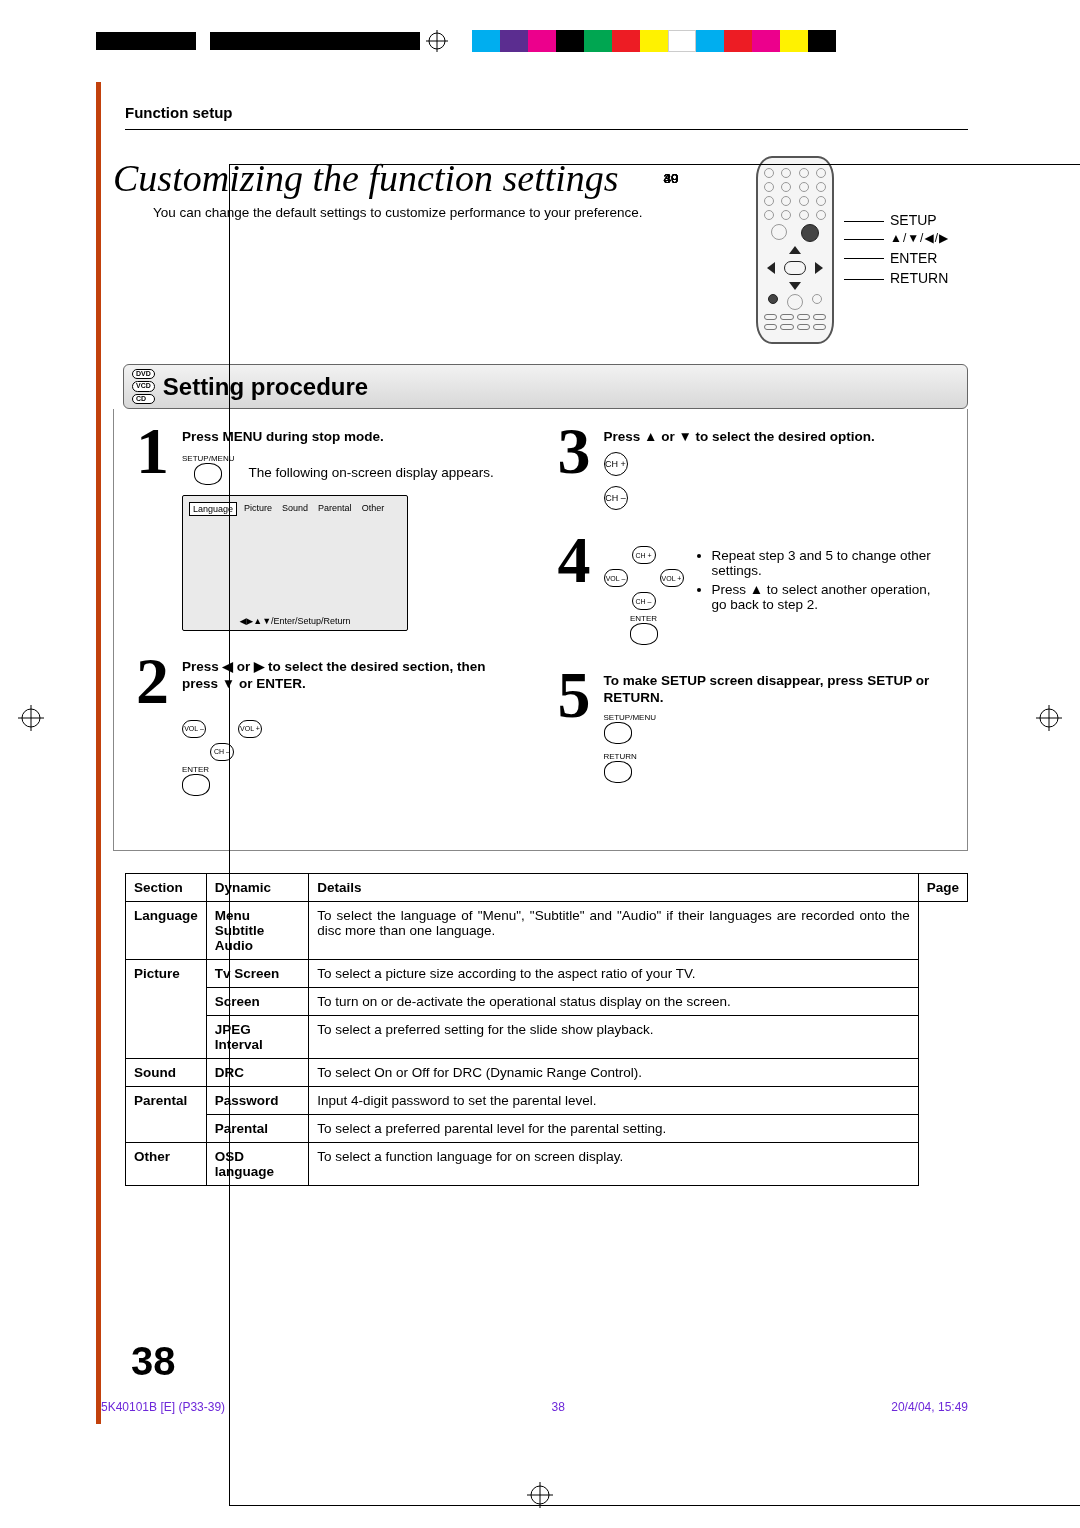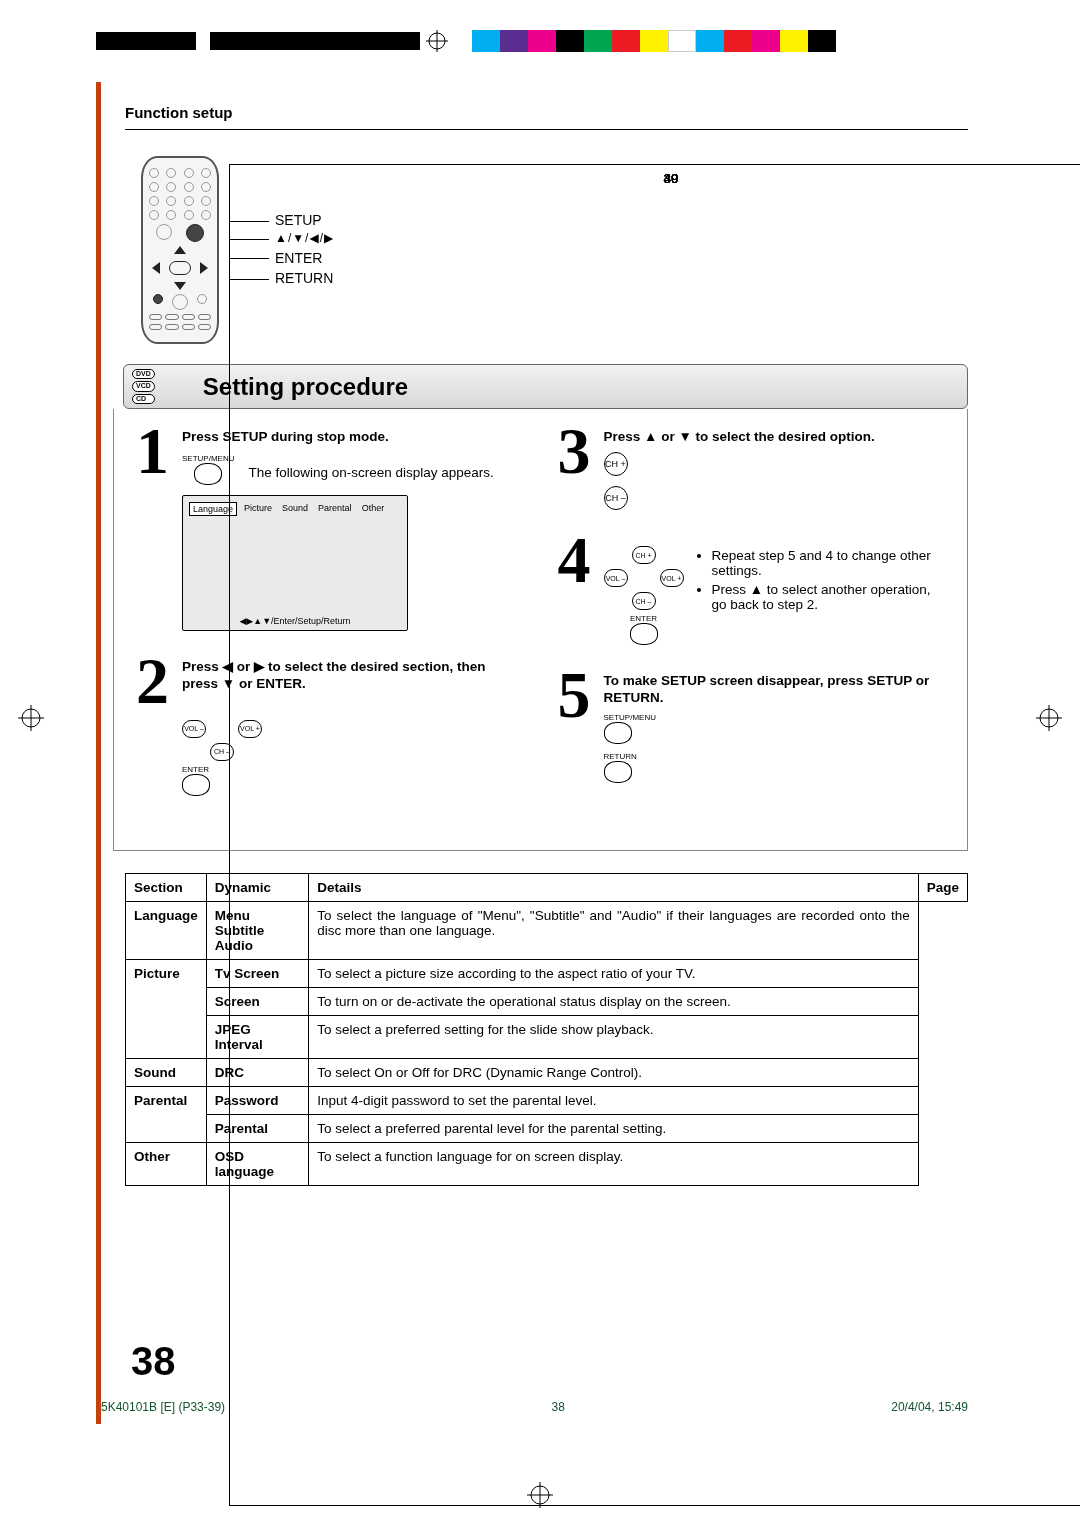--- a/index.html
+++ b/index.html
@@ -83,21 +83,20 @@
     vertical-align:middle; margin-right:6px;
   }
   .remote-callouts .arrows { font-size:12px; letter-spacing:1px; }
   
   .proc-bar {
     margin: 20px 12px 0 22px;
     display:flex; align-items:center;
     border:1px solid #666; border-radius: 6px;
     background: linear-gradient(#f2f2f2,#d8d8d8);
     padding: 4px 8px;
-    gap: 40px;
   }
   .disc-badges {
     display:flex; flex-direction:column; gap:2px; margin-right:8px;
   }
   .disc-badges span {
     font-size:7px; font-weight:bold; border:1px solid #000; padding:0 3px;
     border-radius:8px; background:#fff; line-height:1.2;
   }
   .proc-bar h2 { margin:0; font-size:24px; font-weight:bold; }
   
@@ -154,21 +153,21 @@
   table.settings td.details { font-weight: normal; text-align: justify; }
   table.settings td.page { text-align:center; font-weight:normal;margin-left:32px; }
   
   .page-no {
     position:absolute; left:30px; bottom:40px;
     font-size:40px; font-weight:bold;
   }
   .footer {
     position:absolute; bottom:10px; left:0; right:0;
     display:flex; justify-content:space-between;
-    font-size:12px; color:#14532d;
+    font-size:12px; color:#6d28d9;
     padding: 0 12px 0 0;
   }
 </style>
 </head>
 <body>
 
 <div class="reg-row top bars">
   <div style="flex:0 0 96px"></div>
   <div class="blackbar" style="width:100px"></div>
   <div style="flex:0 0 14px"></div>
@@ -219,20 +218,24 @@
       <line x1="0" y1="13" x2="26" y2="13" stroke="#000"></line>
     </svg>
 </span>
 
 <div class="page">
 
   <div class="section-label">Function setup</div>
   <div class="hr-thin"></div>
 
   <div class="title-row">
+    <div class="title-txt">
+      <h1>Customizing the function settings</h1>
+      <div class="sub">You can change the default settings to customize performance to your preference.</div>
+    </div>
     <div class="remote-wrap">
       <div class="remote-body">
         <div class="row">
             <span class="btn"></span>
             <span class="btn"></span>
             <span class="btn"></span>
             <span class="btn"></span>
           </div>
         <div class="row">
             <span class="btn"></span>
@@ -299,21 +302,21 @@
     <h2>Setting procedure</h2>
   </div>
 
   <div class="steps-box">
     <div class="steps-grid">
 
       <div class="col">
         <div class="step">
           <div class="num">1</div>
           <div class="body">
-            <div class="t">Press SETUP during stop mode.</div>
+            <div class="t">Press MENU during stop mode.</div>
             <div class="keyrow">
               <div class="keycol">
                 <div class="klabel">SETUP/MENU</div>
                 <span class="kbtn"></span>
               </div>
               <div class="desc">The following on-screen display appears.</div>
             </div>
             <div class="screen">
               <div class="tabs">
                 <span class="sel">Language</span>
@@ -366,21 +369,21 @@
                   <div class="b dn">CH –</div>
                   <div class="b lf">VOL –</div>
                   <div class="b rt">VOL +</div>
                 </div>
                 <div class="keycol">
                   <div class="klabel">ENTER</div>
                   <span class="kbtn"></span>
                 </div>
               </div>
               <ul class="bullets">
-                <li>Repeat step 5 and 4 to change other settings.</li>
+                <li>Repeat step 3 and 5 to change other settings.</li>
                 <li>Press ▲ to select another operation, go back to step 2.</li>
               </ul>
             </div>
           </div>
         </div>
 
         <div class="step" style="margin-bottom:0;">
           <div class="num">5</div>
           <div class="body">
             <div class="t">To make SETUP screen disappear, press SETUP or RETURN.</div>

